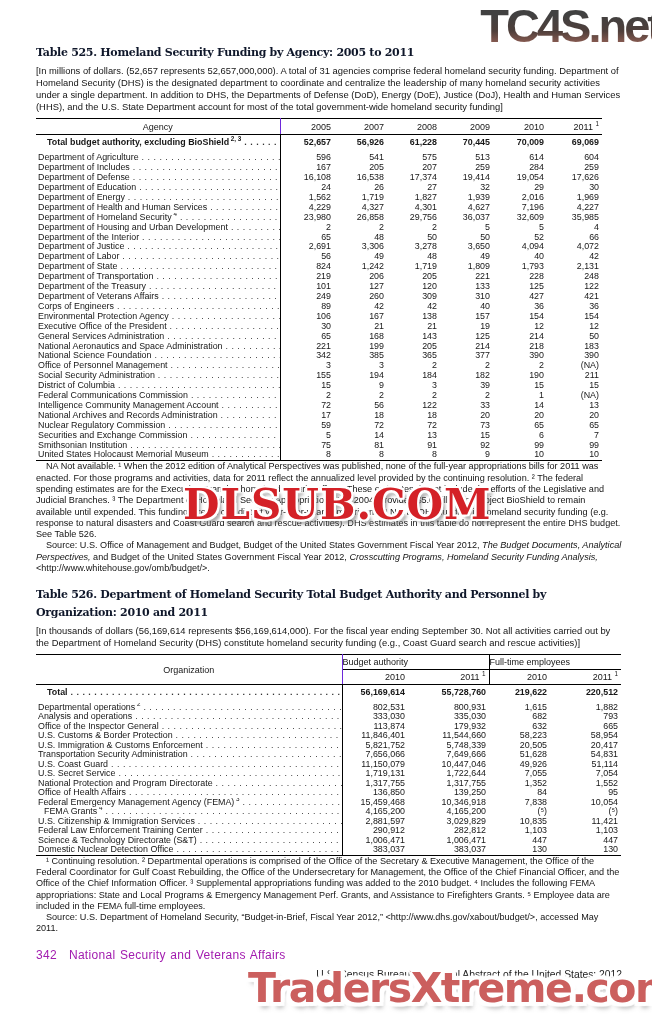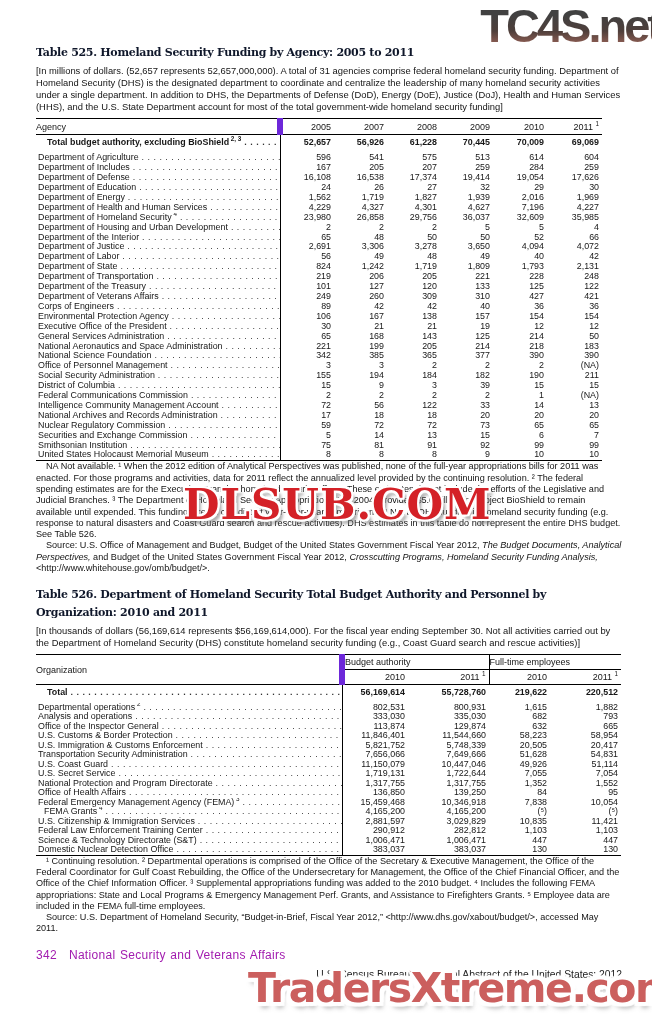--- a/index.html
+++ b/index.html
@@ -14,21 +14,21 @@
   h2{width:578px}
   .note{font-size:9.4px;line-height:12.1px;color:#141414;margin-bottom:5px}
 
   table{border-collapse:collapse;table-layout:fixed;border-top:1px solid #000;border-bottom:1px solid #000}
   #t525{width:566px}
   #t526{width:585px}
   th{font-weight:normal;font-size:9px;vertical-align:middle;border-bottom:1px solid #000}
   #t525 thead th{height:16px}
   #t526 .grp-row th{height:15px}
   #t526 .yr-row th{height:15px}
-  .lbl-h{text-align:left;border-right:6px solid #6d28d9}
+  .lbl-h{text-align:center;border-right:1px solid #6d28d9}
   .grp-h{text-align:left;border-bottom:1px solid #000}
   .grp-h.ba{border-right:1px solid #000}
   .num-h{text-align:right;padding-right:3px;white-space:nowrap}
   #t526 .yr-row th:nth-child(2){border-right:1px solid #000}
 
   td{font-size:8.9px;vertical-align:bottom}
   #t525 td{line-height:9.9px;height:9.9px}
   #t526 td{line-height:9.5px;height:9.5px}
   td.lbl{white-space:nowrap;overflow:hidden;border-right:1px solid #000;padding-left:2px}
   td.lbl.total{padding-left:11px}
@@ -433,21 +433,21 @@
           <tr>
             <td class="lbl"><span>Analysis and operations</span><span class="dots"> . . . . . . . . . . . . . . . . . . . . . . . . . . . . . . . . . . . . . . . . . . . . . . . . . . . . . . . . . . . . . . . . . . . . . . . . . . . . . . . . . . . . . . . . . . . . . . . </span></td>
             <td class="num">333,030</td>
             <td class="num">335,030</td>
             <td class="num">682</td>
             <td class="num">793</td>
           </tr>
           <tr>
             <td class="lbl"><span>Office of the Inspector General</span><span class="dots"> . . . . . . . . . . . . . . . . . . . . . . . . . . . . . . . . . . . . . . . . . . . . . . . . . . . . . . . . . . . . . . . . . . . . . . . . . . . . . . . . . . . . . . . . . . . . . . . </span></td>
             <td class="num">113,874</td>
-            <td class="num">129,874</td>
+            <td class="num">179,932</td>
             <td class="num">632</td>
             <td class="num">665</td>
           </tr>
           <tr>
             <td class="lbl"><span>U.S. Customs &amp; Border Protection</span><span class="dots"> . . . . . . . . . . . . . . . . . . . . . . . . . . . . . . . . . . . . . . . . . . . . . . . . . . . . . . . . . . . . . . . . . . . . . . . . . . . . . . . . . . . . . . . . . . . . . . . </span></td>
             <td class="num">11,846,401</td>
             <td class="num">11,544,660</td>
             <td class="num">58,223</td>
             <td class="num">58,954</td>
           </tr>

